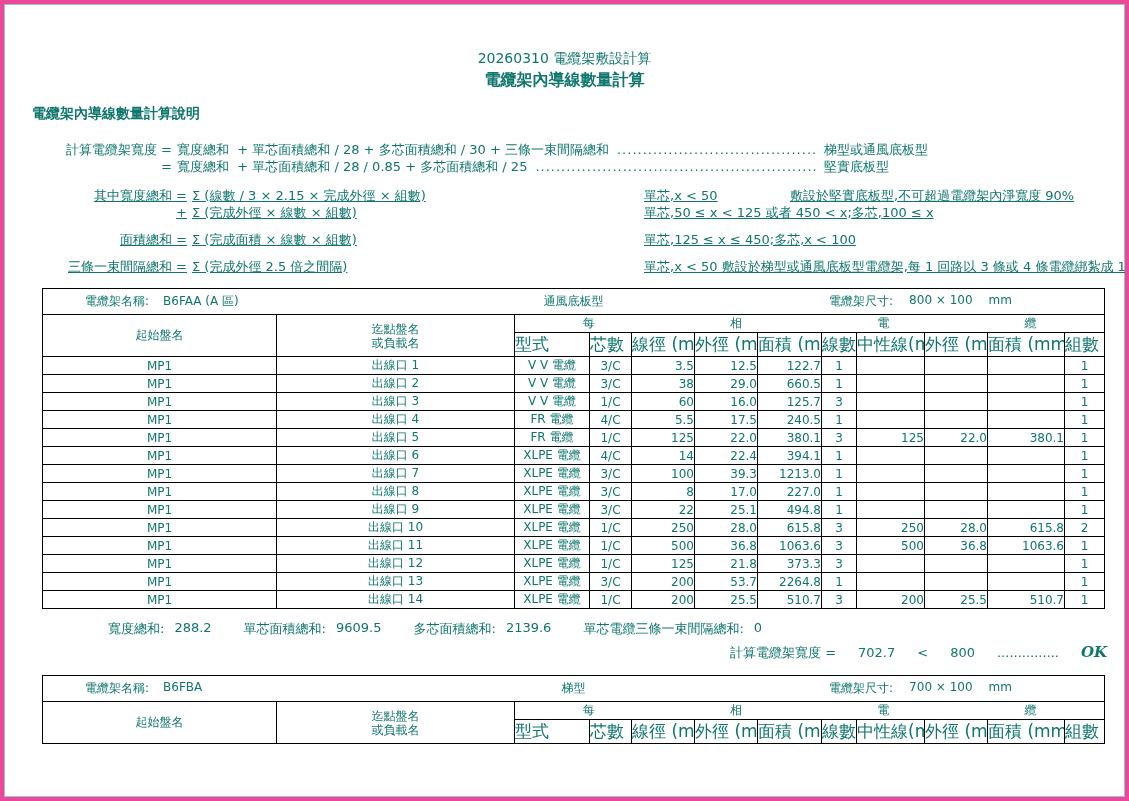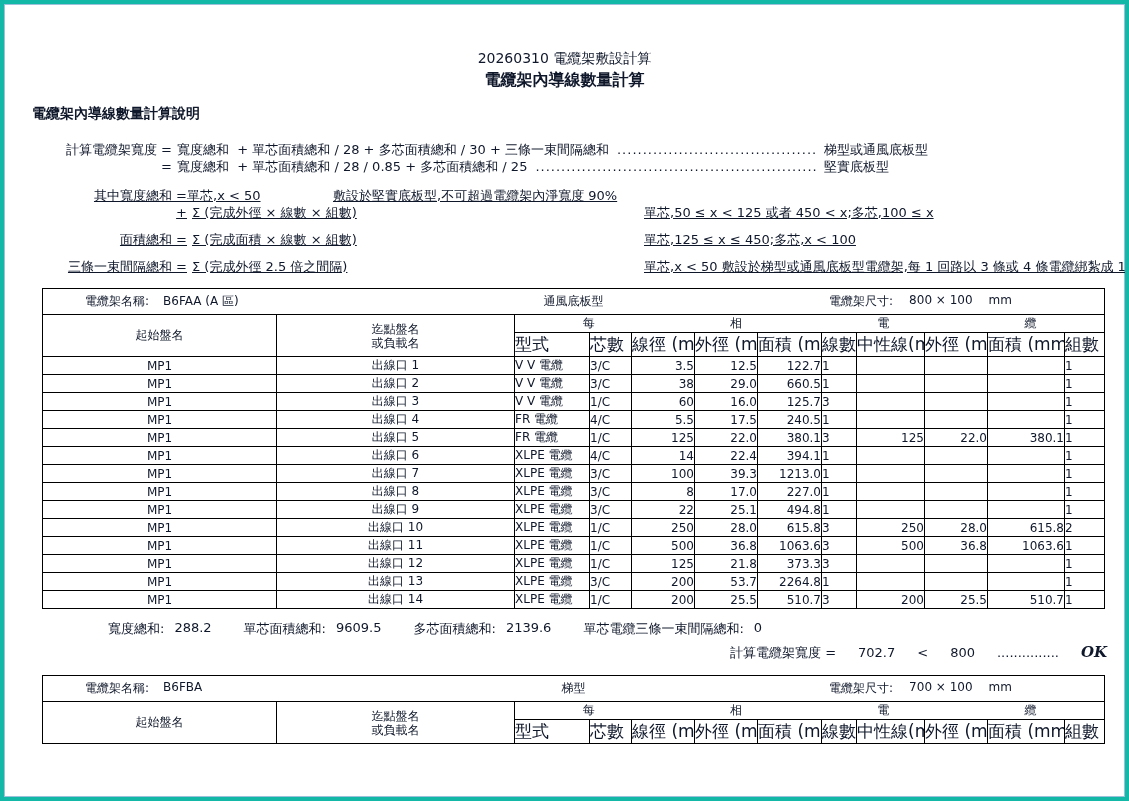--- a/index.html
+++ b/index.html
@@ -1,21 +1,21 @@
 <!DOCTYPE html>
 <html lang="zh-Hant"><head>
 <meta charset="utf-8">
 <style>
   html,body { margin:0; padding:0; background:#e8e8e8; }
   .frame {
     width:1129px; height:801px; box-sizing:border-box;
-    background:#fff; border:4px solid #14b8a6;
+    background:#fff; border:4px solid #ec4899;
     box-shadow: inset 0 0 0 1px #9cc0da;
     overflow:hidden; position:relative;
-    font-family:"DejaVu Sans", sans-serif; color:#0f172a;
+    font-family:"DejaVu Sans", sans-serif; color:#0f766e;
   }
   .content { padding:46px 28px 0 28px; height:745px; box-sizing:border-box; overflow:hidden; }
 
   .doc-title { text-align:center; font-size:14px; }
   .doc-subtitle { text-align:center; font-size:16px; font-weight:bold; margin-top:2px; }
   .section-heading { font-size:14px; font-weight:bold; margin-top:14px; }
   .intro { font-size:13px; margin-top:15px; white-space:nowrap; }
 
   .formula-block { margin-top:18px; font-size:13px; }
   .f-line { display:flex; align-items:baseline; width:918px; line-height:17px; }
@@ -39,21 +39,21 @@
   .cap-grid { display:grid; grid-template-columns:1fr auto 1fr; align-items:center; font-size:12px; }
   .cap-left { padding-left:42px; display:flex; gap:14px; }
   .cap-mid { justify-self:center; }
   .cap-right { justify-self:end; padding-right:92px; display:flex; gap:16px; }
   td.hdr-start, td.hdr-end { text-align:center; }
   .two-line { line-height:14px; text-align:center; }
   tr.grp td { height:15px; }
   .grp-flex { display:flex; justify-content:space-around; }
   tr.sub td { height:18px; text-align:left; font-size:17px;margin-left:40px; }
   td.cl { text-align:center; padding-left:5px; }
-  td.cc { text-align:left; }
+  td.cc { text-align:center; }
   td.cn { text-align:right; padding-right:10px; }
 
   .totals { margin-top:11px; font-size:13px; }
   .t-line1 { display:flex; gap:32px; margin-left:76px; white-space:nowrap; }
   .t-pair { display:flex; gap:10px; }
   .t-line2 { display:flex; gap:22px; margin-left:698px; margin-top:5px; align-items:baseline; white-space:nowrap; }
   .ok-mark { font-family:"DejaVu Serif", serif; font-style:italic; font-weight:bold; font-size:15px; }
 </style>
 </head>
 <body>
@@ -77,20 +77,21 @@
         <span class="f-label">=</span>
         <span class="f-expr">寬度總和  + 單芯面積總和 / 28 / 0.85 + 多芯面積總和 / 25</span>
         <span class="f-dots">................................................................................................................................................</span>
         <span class="f-type">堅實底板型</span>
       </div>
     </div>
 
     <div class="cond-block">
       <div class="c-row">
         <span class="c-label">其中寬度總和 =</span>
+        <span class="c-expr">Σ (線數 / 3 × 2.15 × 完成外徑 × 組數)</span>
         <span class="c-cond fixed">單芯,x &lt; 50</span>
         <span class="c-note">敷設於堅實底板型,不可超過電纜架內淨寬度 90%</span>
       </div>
       <div class="c-row">
         <span class="c-label">+</span>
         <span class="c-expr">Σ (完成外徑 × 線數 × 組數)</span>
         <span class="c-cond">單芯,50 ≤ x &lt; 125 或者 450 &lt; x;多芯,100 ≤ x</span>
       </div>
       <div class="c-row gap">
         <span class="c-label">面積總和 =</span>

